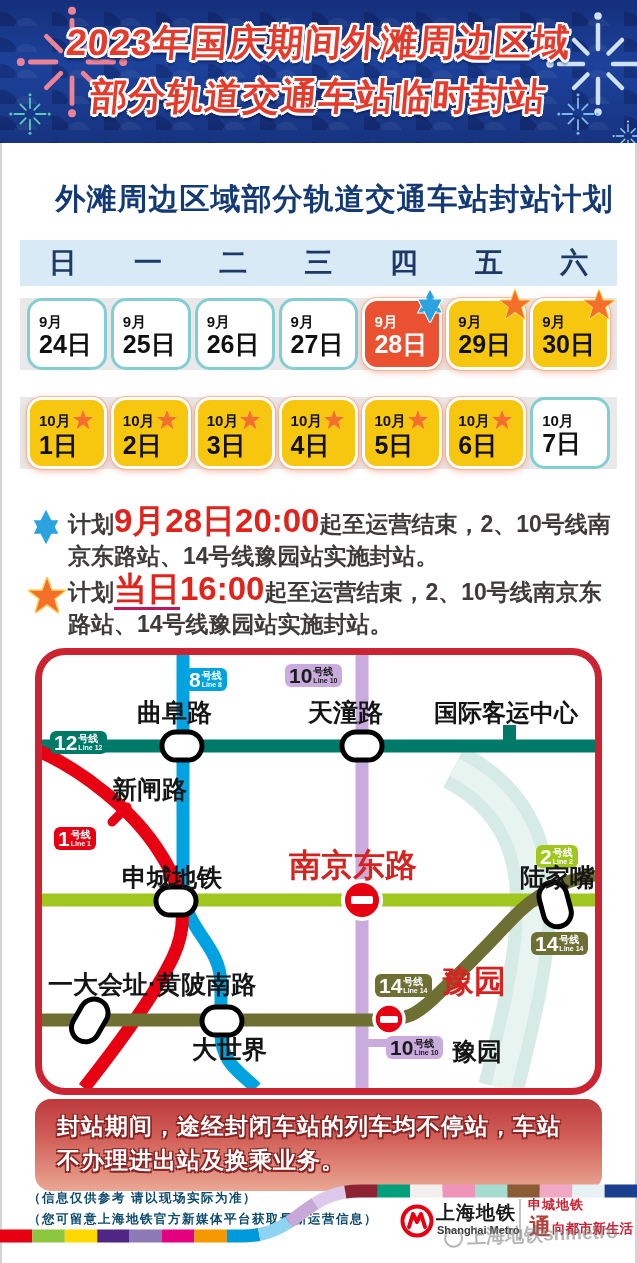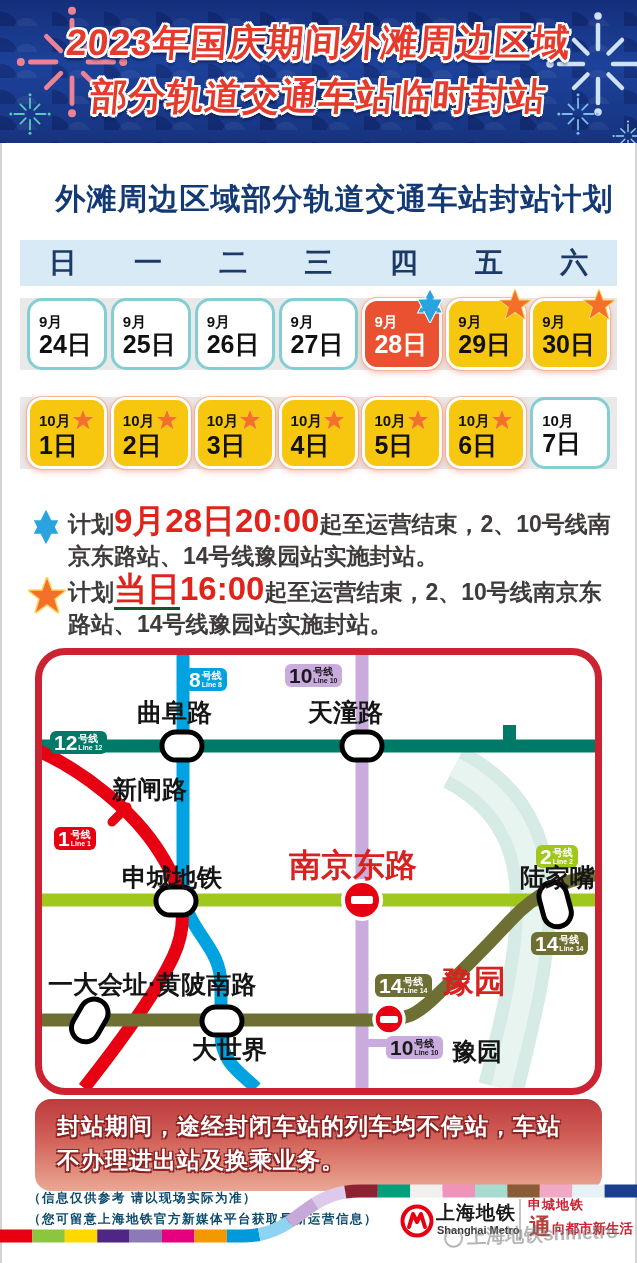--- a/index.html
+++ b/index.html
@@ -43,21 +43,21 @@
                box-shadow:0 0 0 1px rgba(245,170,140,.8),0 2px 7px rgba(240,140,110,.65);}
   .cell.closed-first .c-month,.cell.closed-first .c-day{color:#fff;}
   .corner-star{position:absolute;top:-12px;right:-8px;}
   .c-head{display:flex;align-items:center;gap:1px;}
   
   .legend-item{position:absolute;left:28px;width:585px;display:flex;gap:0;}
   .li1{top:505px;} .li2{top:573px;}
   .legend-star{flex:0 0 40px;padding-top:4px;}
   .legend-text{font-size:23px;font-weight:800;color:#3f3b3a;line-height:32px;}
   .legend-text .big{font-size:33px;color:#e0241b;line-height:32px;}
-  .legend-text .ul{border-bottom:3px solid #14532d;padding-bottom:0;}
+  .legend-text .ul{border-bottom:3px solid #be185d;padding-bottom:0;}
   
   .map-box{position:absolute;left:35px;top:648px;width:567px;height:447px;box-sizing:border-box;
            border:7px solid #cb2331;border-radius:30px;background:#fff;overflow:hidden;}
   .map-svg{position:absolute;left:0;top:0;}
   .stn{fill:#fff;stroke:#000;stroke-width:5;}
   .st{position:absolute;font-weight:800;font-size:25px;color:#151515;white-space:nowrap;line-height:28px;}
   .st.red{color:#d7231f;font-size:32px;font-weight:900;}
   .st.small{font-size:24px;}
   .lb{position:absolute;display:inline-flex;align-items:center;border-radius:6px;
       padding:1px 5px 1px 4px;color:#fff;line-height:1;white-space:nowrap;}
@@ -337,20 +337,21 @@
     <div class="lb lb10" style="left:344px;top:381px;">
       <b class="lb-n">10</b>
       <span class="lb-t">
           <i>号线</i>
           <i>Line 10</i>
         </span>
     </div>
 
     <div class="st" style="left:95px;top:43px;">曲阜路</div>
     <div class="st" style="left:266px;top:43px;">天潼路</div>
+    <div class="st small" style="left:392px;top:44px;">国际客运中心</div>
     <div class="st" style="left:70px;top:120px;">新闸路</div>
     <div class="st" style="left:80px;top:208px;">申城地铁</div>
     <div class="st red" style="left:247px;top:196px;">南京东路</div>
     <div class="st" style="left:478px;top:208px;">陆家嘴</div>
     <div class="st" style="left:6px;top:315px;">一大会址·黄陂南路</div>
     <div class="st red" style="left:400px;top:312px;">豫园</div>
     <div class="st" style="left:150px;top:380px;">大世界</div>
     <div class="st" style="left:410px;top:382px;">豫园</div>
   </div>
 

